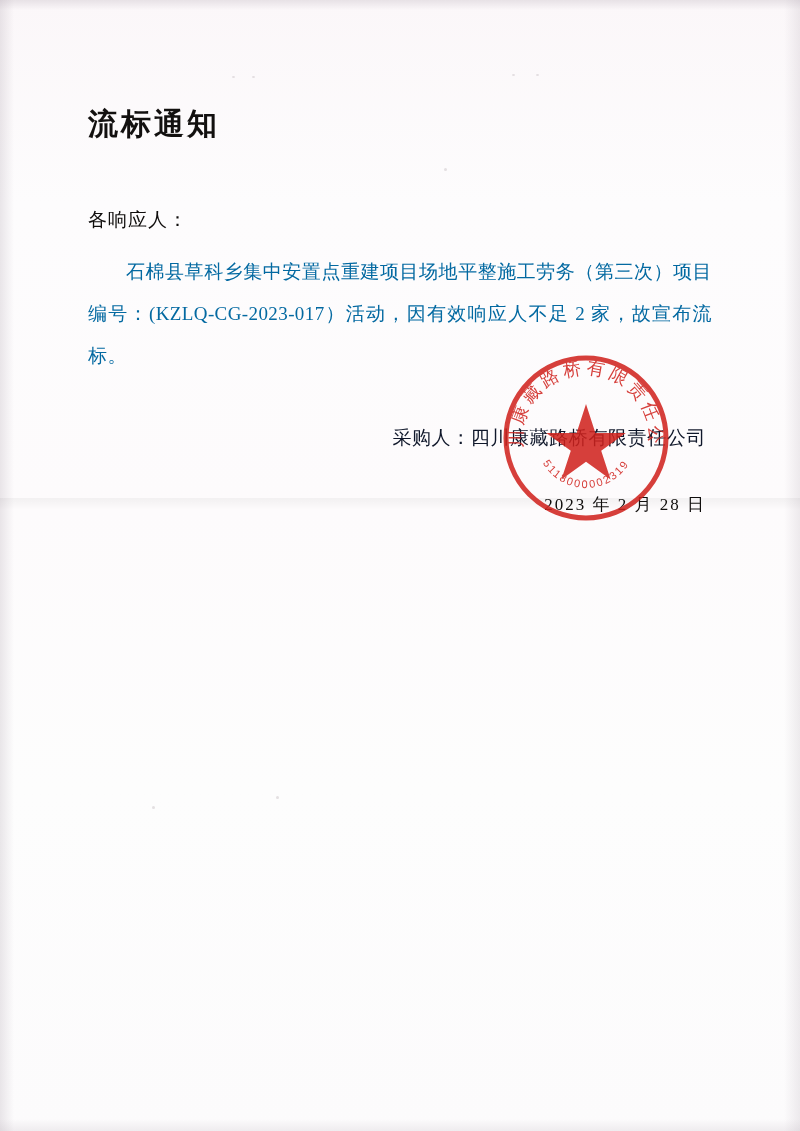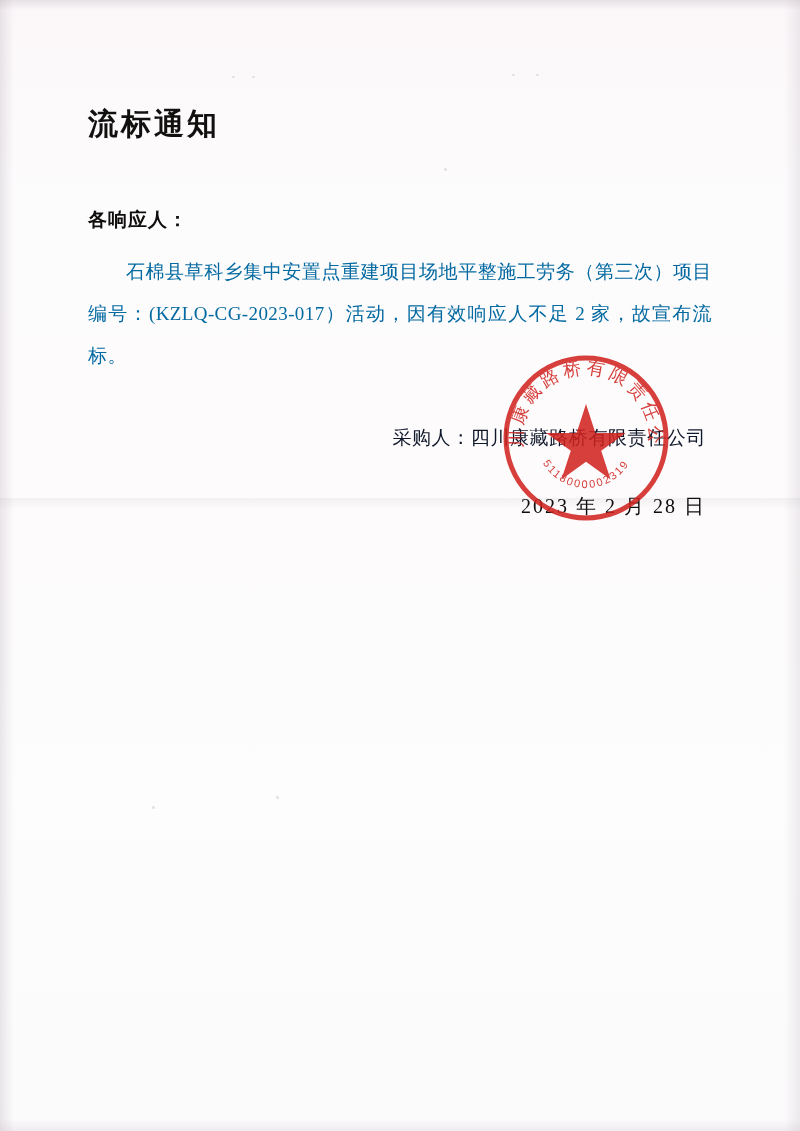--- a/index.html
+++ b/index.html
@@ -85,21 +85,20 @@
     color: #12100f;
     margin-top: 104px;
     font-family: "Liberation Serif", "DejaVu Serif", serif;
   }
 
   .salutation {
     margin-top: 62px;
     font-size: 19px;
     color: #100e0d;
     letter-spacing: 1px;
-    font-weight: bold;
   }
 
   .body-paragraph {
     margin-top: 18px;
     font-size: 19px;
     line-height: 42px;
     color: #0369a1;
     text-align: justify;
     text-indent: 38px;
     letter-spacing: 0.4px;
@@ -110,21 +109,21 @@
     text-align: right;
     padding-right: 6px;
   }
   .sign-line {
     font-size: 19px;
     color: #0f172a;
     letter-spacing: 0.6px;
   }
   .date-line {
     margin-top: 42px;
-    font-size: 20px;
+    font-size: 17px;
     color: #100e0d;
     letter-spacing: 2px;
     font-family: "Liberation Serif", "DejaVu Serif", serif;
   }
 
   
   .seal {
     position: absolute;
     left: 500px;
     top: 352px;

